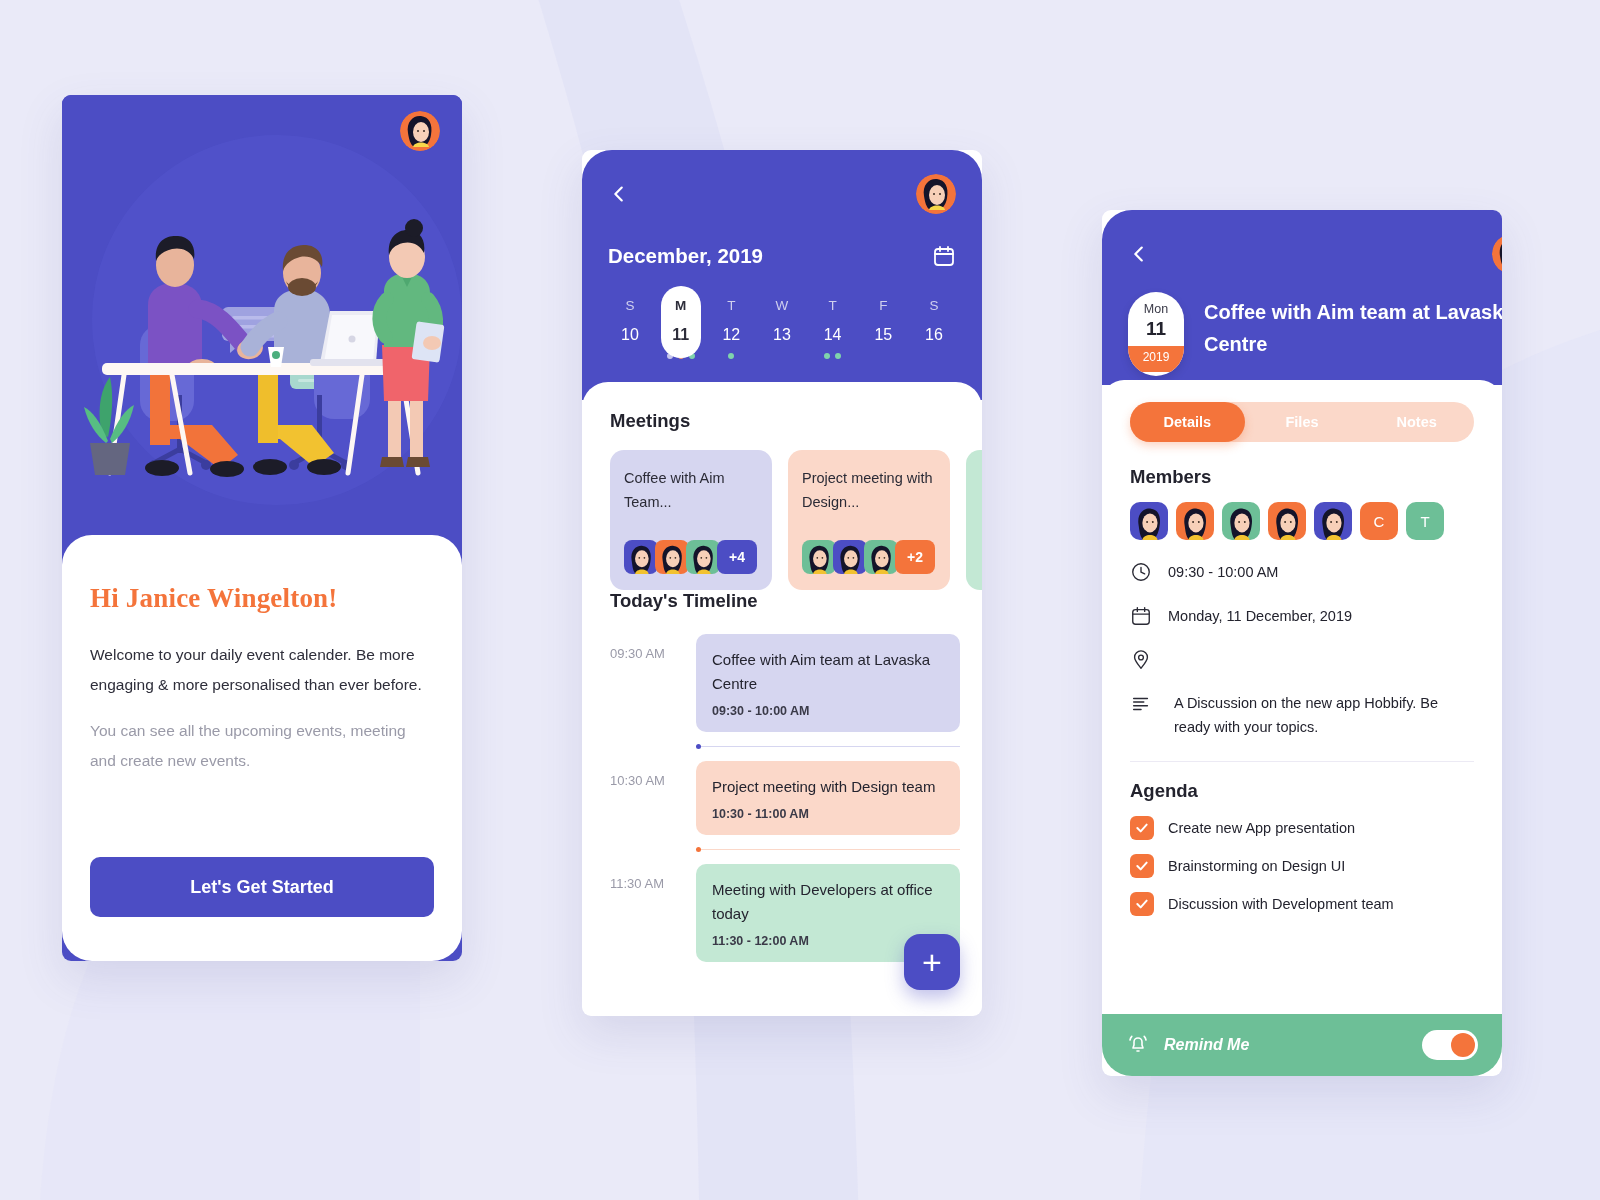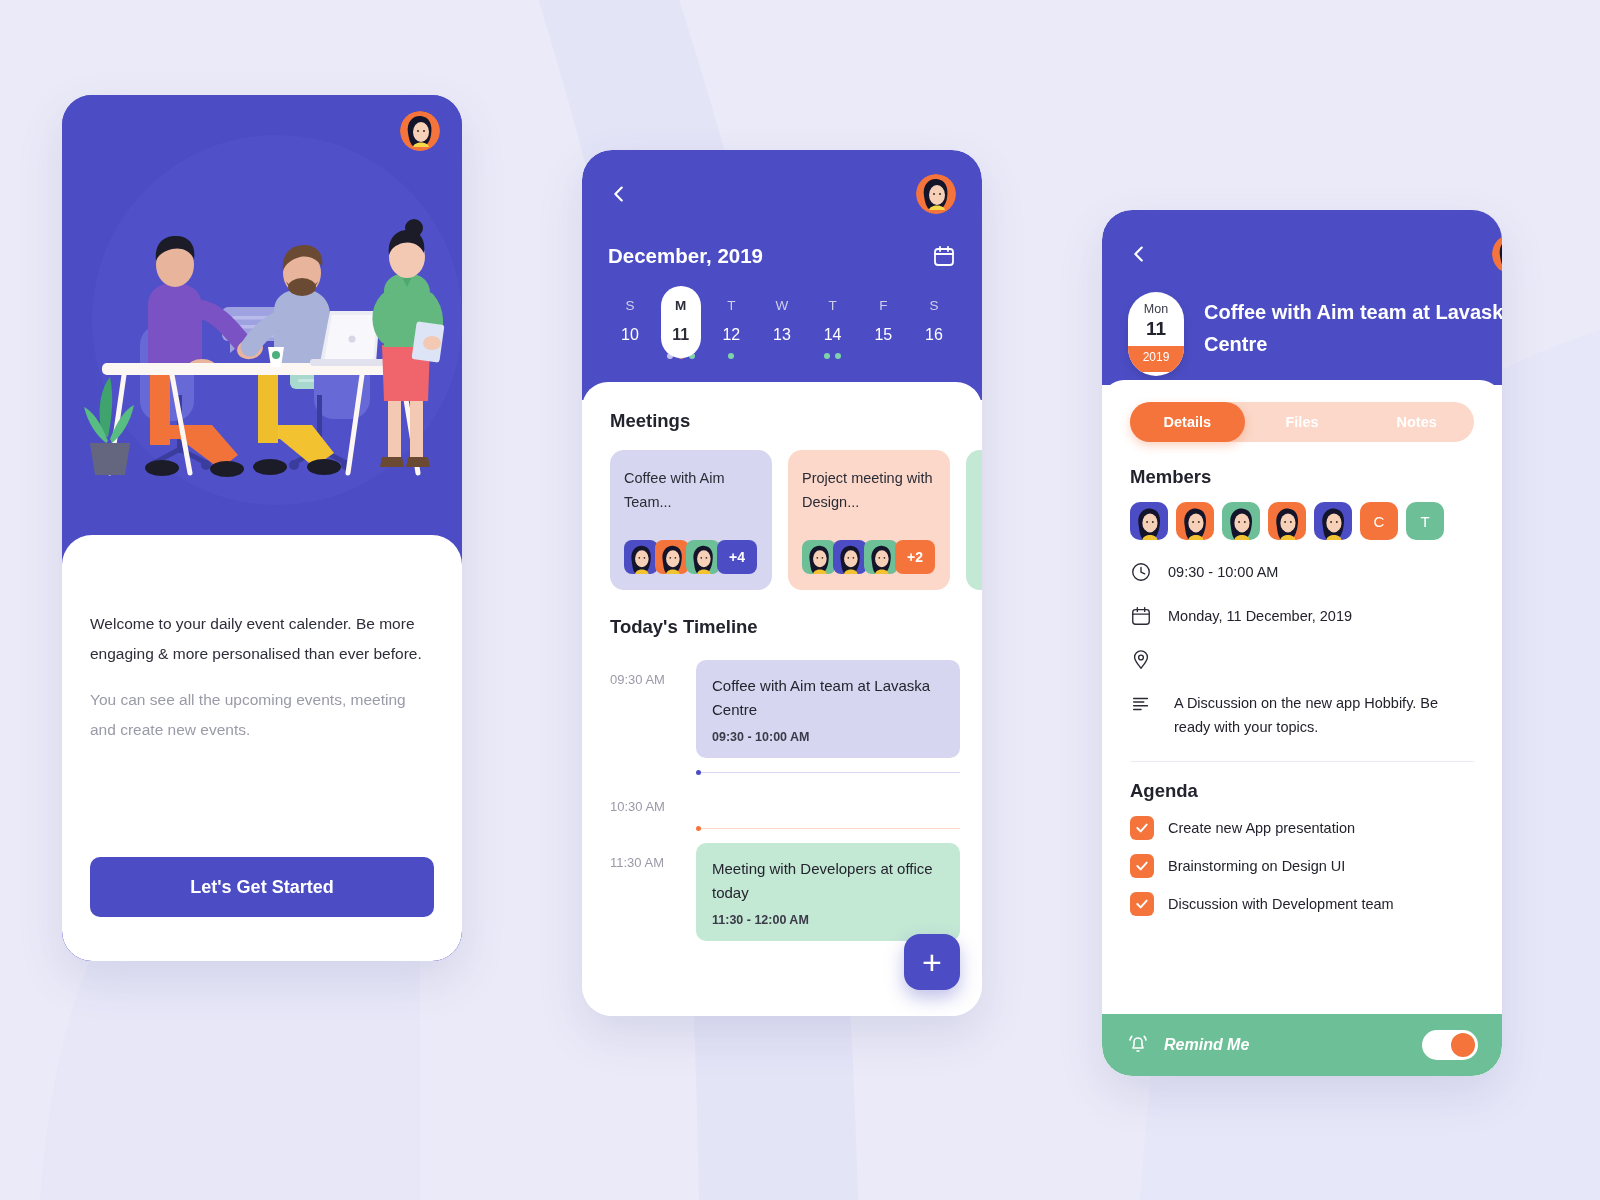--- a/index.html
+++ b/index.html
@@ -10,21 +10,21 @@
   }
   body {
     background: #EAEAF8;
     position: relative;
   }
   .bg-curves { position: absolute; inset: 0; z-index: 0; }
 
   
   .phone {
     position: absolute;
-    border-radius: 30px;
+    border-radius: 9px;
     overflow: hidden;
     box-shadow: 0 18px 45px rgba(80,80,150,0.13);
     z-index: 2;
     background: #ffffff;
   }
 
   
   #phone1 { left: 62px; top: 95px; width: 400px; height: 866px; background: #4C4DC4; }
   .illus-wrap { position: absolute; left:0; top:0; width: 400px; height: 470px; }
   .avatar-top {
@@ -344,20 +344,21 @@
       <circle cx="20" cy="20" r="20" fill="#F4743B"></circle>
       <path d="M8,22 C6,10 14,4 21,5 C29,6 33,13 31,24 C30,30 27,34 24,36 L14,36 C10,33 9,28 8,22 Z" fill="#14142A"></path>
       <ellipse cx="21" cy="21" rx="8" ry="10" fill="#F7D0B8"></ellipse>
       <path d="M13,36 C14,30 28,30 29,36 Z" fill="#F7D84A"></path>
       <circle cx="18" cy="20" r="1" fill="#3a2a20"></circle>
         <circle cx="24" cy="20" r="1" fill="#3a2a20"></circle>
     </svg>
   </div>
 
   <div class="p1-card">
+    <div class="greeting">Hi Janice Wingelton!</div>
     <div class="p1-para">Welcome to your daily event calender. Be more engaging &amp; more personalised than ever before.</div>
     <div class="p1-para muted">You can see all the upcoming events, meeting and create new events.</div>
     <button class="cta">Let's Get Started</button>
   </div>
 </div>
 
 <div class="phone" id="phone2">
 
   <div class="p2-header">
     <div class="p2-toprow">
@@ -500,35 +501,39 @@
               </svg></span>
             <span class="more-chip" style="background:#F4743B">+2</span>
           </div>
         </div>
         <div class="meet-card" style="background: rgb(195, 232, 212);">
           <div class="mt"></div>
           <div class="stack"></div>
         </div>
       </div>
 
-    <div class="sec-title" style="margin-top:26px">Today's Timeline</div>
+    <div class="sec-title" style="">Today's Timeline</div>
     <div class="timeline" id="timeline">
         <div class="tl-row">
           <div class="tl-time">09:30 AM</div>
           <div class="tl-card" style="background:#D6D6F0">
             <div class="tt">Coffee with Aim team at Lavaska Centre</div>
             <div class="th">09:30 - 10:00 AM</div>
           </div>
         </div>
         <div class="tl-sep">
           <span class="sdot" style="background:#4C4DC4"></span>
           <span class="sline" style="background:#D6D6F0"></span>
         </div>
         <div class="tl-row">
           <div class="tl-time">10:30 AM</div>
+          <div class="tl-card" style="background:#FBD8C9">
+            <div class="tt">Project meeting with Design team</div>
+            <div class="th">10:30 - 11:00 AM</div>
+          </div>
         </div>
         <div class="tl-sep">
           <span class="sdot" style="background:#F4743B"></span>
           <span class="sline" style="background:#FBD8C9"></span>
         </div>
         <div class="tl-row">
           <div class="tl-time">11:30 AM</div>
           <div class="tl-card" style="background:#C3E8D4">
             <div class="tt">Meeting with Developers at office today</div>
             <div class="th">11:30 - 12:00 AM</div>

